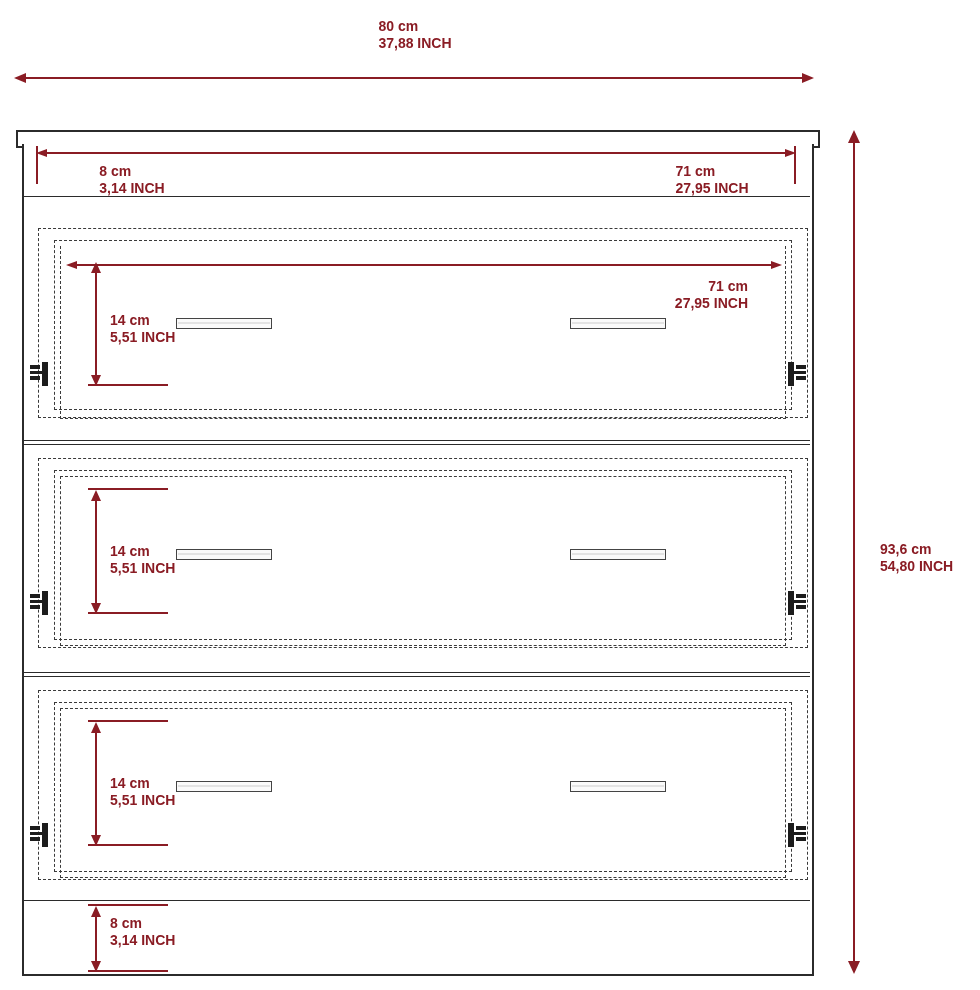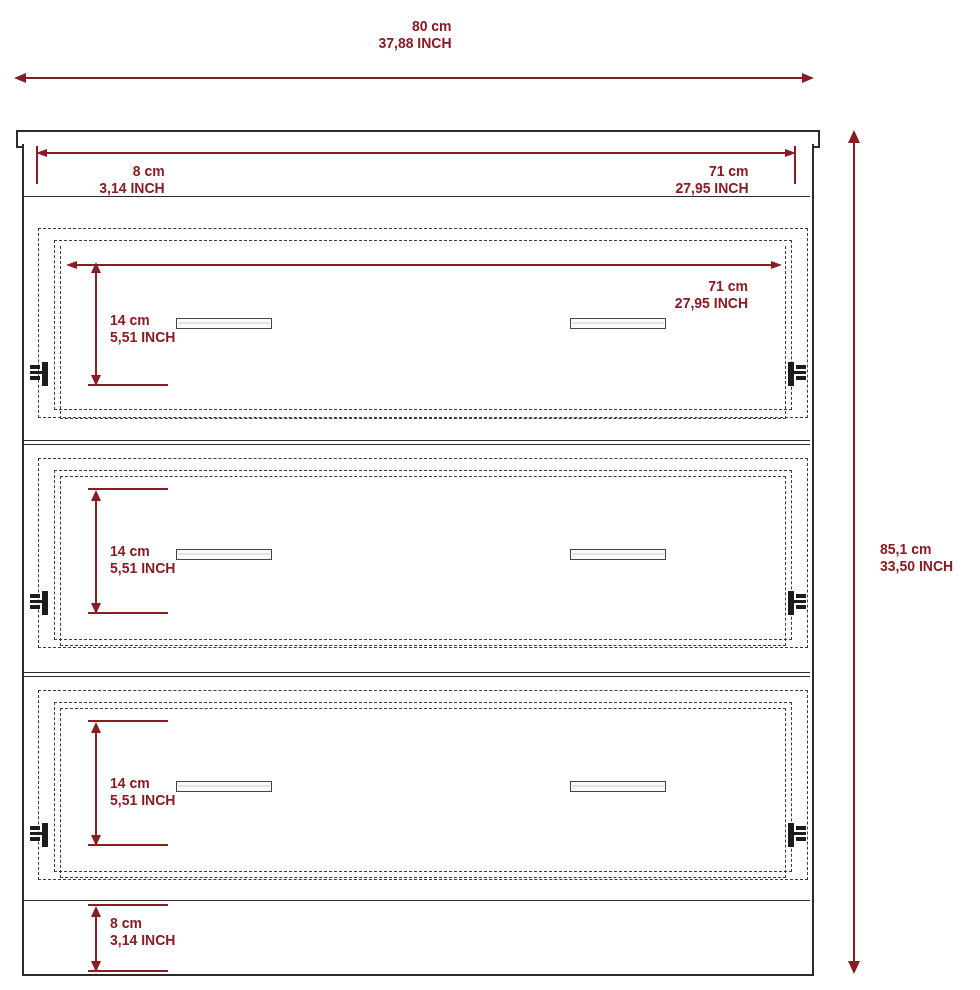--- a/index.html
+++ b/index.html
@@ -13,21 +13,21 @@
   
   .dim{
     position:absolute;
     color:#8a1c24;
     font-weight:bold;
     font-size:14px;
     line-height:17px;
     white-space:nowrap;
   }
   .dim .l2{display:block;}
-  .dim.center{text-align:right;transform:translateX(-50%);}
+  .dim.center{text-align:left;transform:translateX(-50%);}
   .dim.right{text-align:right;}
 
   
   .h-arrow, .v-arrow{position:absolute;}
   svg{display:block;overflow:visible;}
 
   
   .box{position:absolute;border:2px solid #2b2b2b;background:#fff;}
   .dashbox{position:absolute;border:1px dashed #3a3a3a;}
   .hline{position:absolute;background:#2b2b2b;height:1px;}
@@ -231,17 +231,17 @@
   </div>
 
   <div class="v-arrow" style="left:846px;top:130px;width:16px;height:844px;">
     <svg width="16" height="844" viewBox="0 0 16 844">
       <line x1="8" y1="8" x2="8" y2="836" stroke="#8a1c24" stroke-width="2"></line>
       <polygon points="8,0 2,13 14,13" fill="#8a1c24"></polygon>
       <polygon points="8,844 2,831 14,831" fill="#8a1c24"></polygon>
     </svg>
   </div>
   <div class="dim" style="left:880px;top:541px;">
-    <span>85,1 cm</span>
-    <span class="l2">33,50 INCH</span>
+    <span>93,6 cm</span>
+    <span class="l2">54,80 INCH</span>
   </div>
 
 </div>
 
 </body></html>

